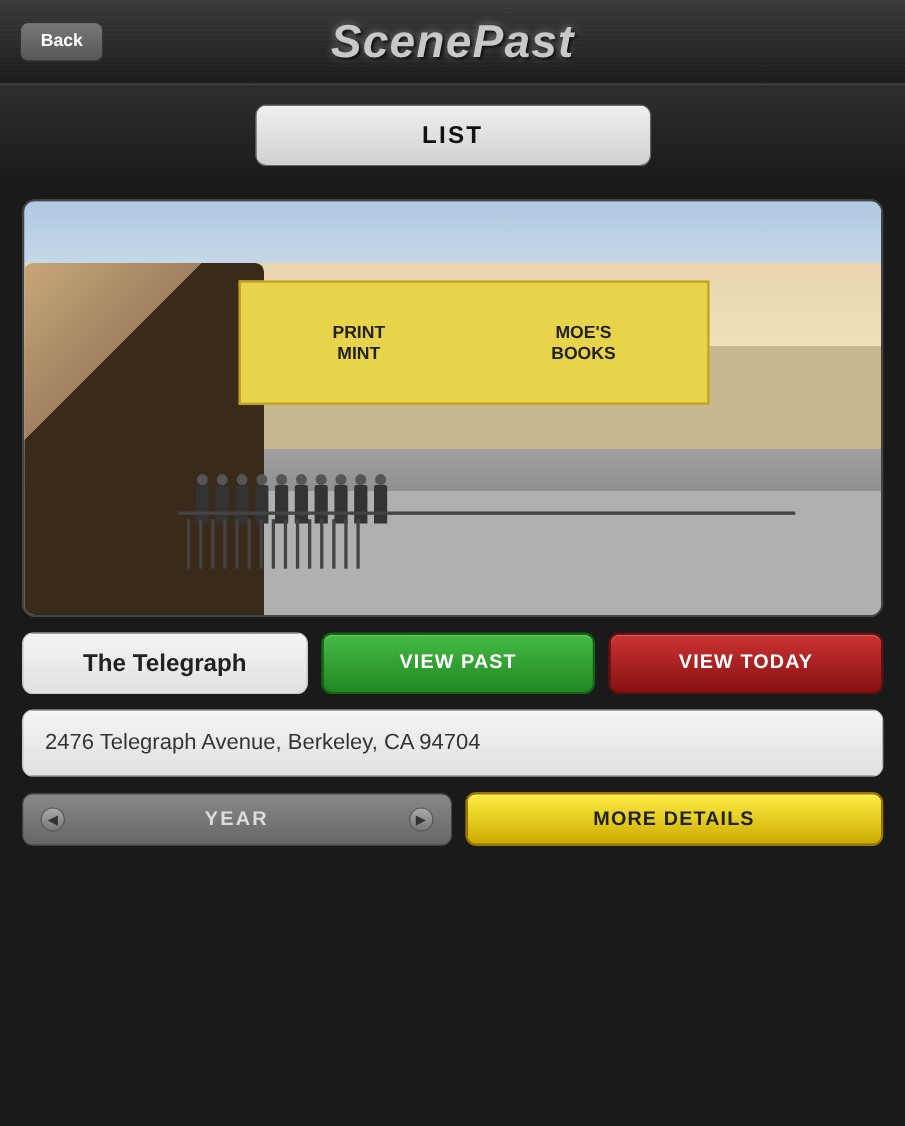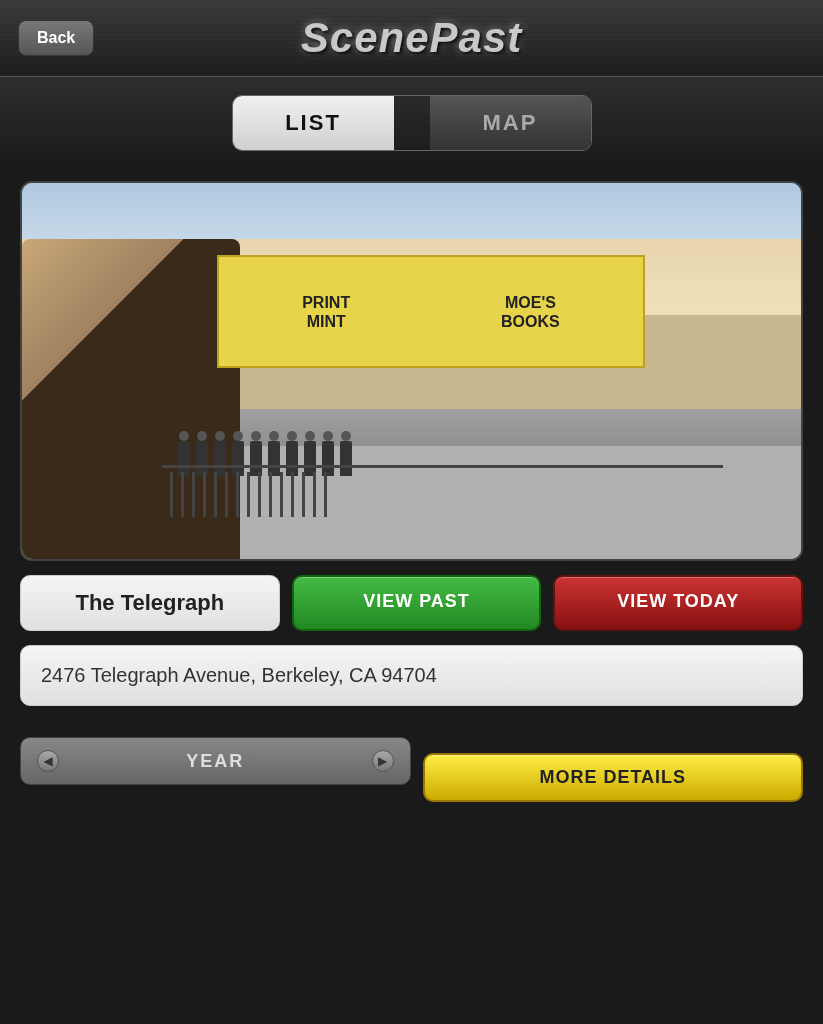--- a/index.html
+++ b/index.html
@@ -343,21 +343,20 @@
       border: 2px solid #997700;
       border-radius: 10px;
       color: #222;
       font-size: 18px;
       font-weight: bold;
       letter-spacing: 1px;
       cursor: pointer;
       padding: 12px 10px;
       text-align: center;
       box-shadow: inset 0 1px 0 rgba(255,255,255,0.4);
-      margin-top: 33px;
     }
 
     
     .header::after {
       content: '';
       position: absolute;
       inset: 0;
       background: repeating-linear-gradient(
         180deg,
         transparent 0px,
@@ -372,21 +371,20 @@
 <body>
 
 <div class="header">
   <button class="back-button">Back</button>
   <span class="app-title">ScenePast</span>
 </div>
 
 <div class="tab-bar">
   <div class="tab-group">
     <div class="tab tab-active">LIST</div>
-    <div class="tab tab-inactive">MAP</div>
   </div>
 </div>
 
 <div class="main-content">
 
   <div class="film-frame">
     <div class="film-scene">
       <div class="scene-bg"></div>
 
       <div class="main-figure"></div>

